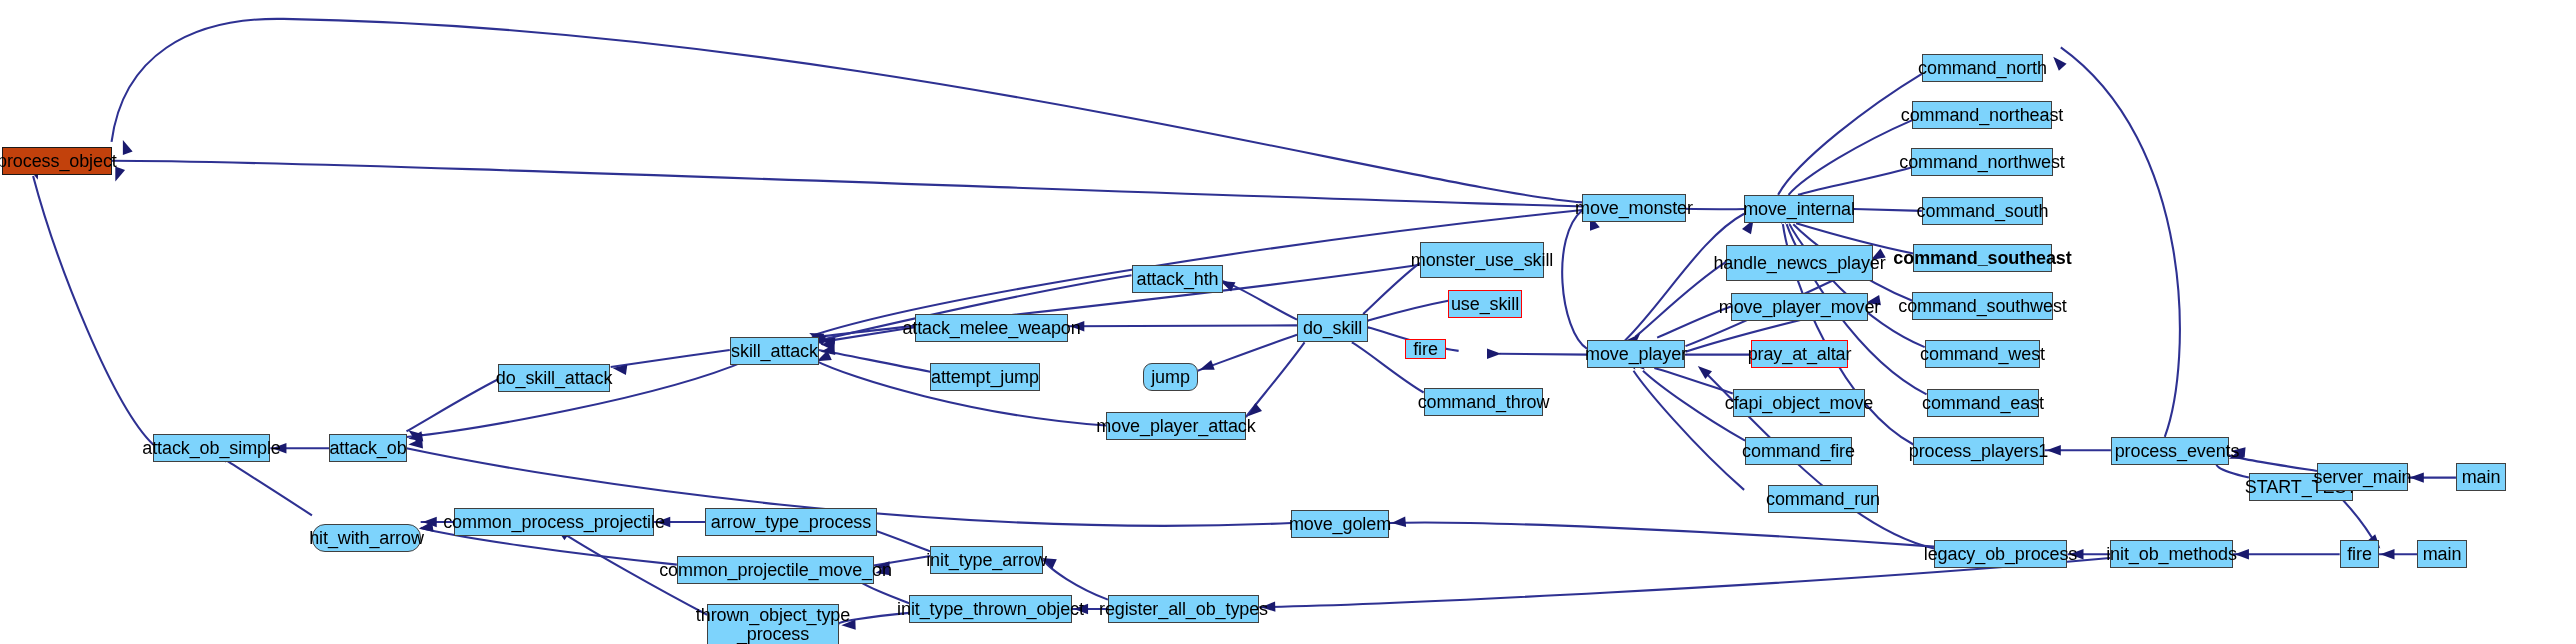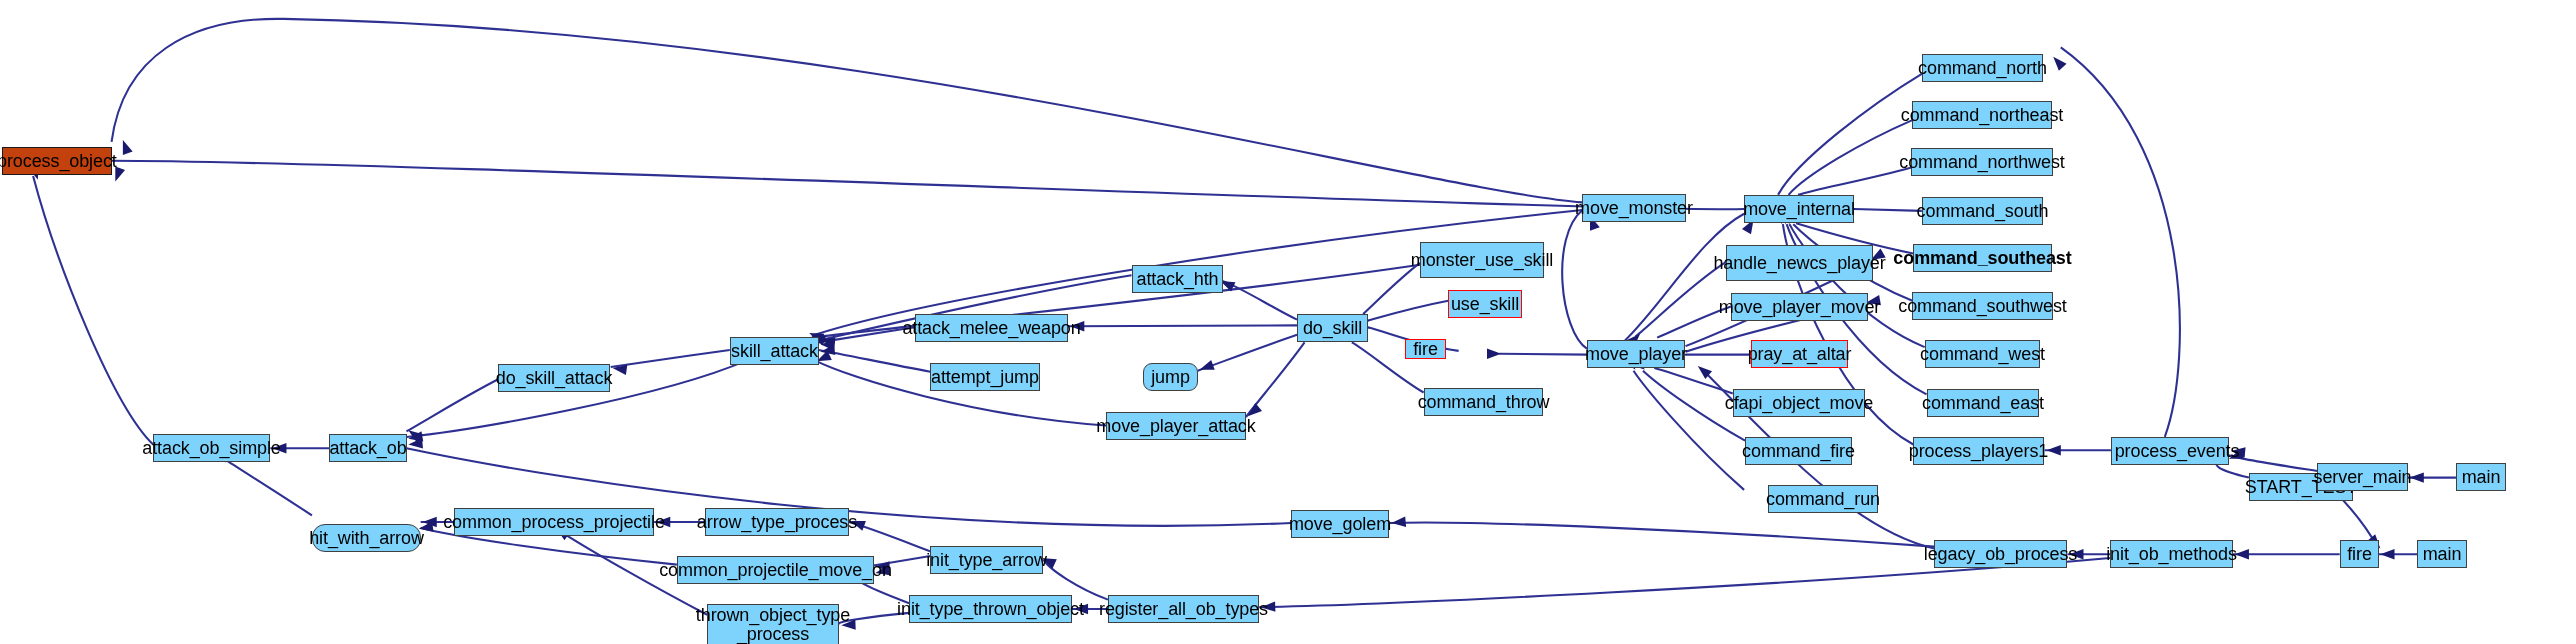--- a/index.html
+++ b/index.html
@@ -227,21 +227,21 @@
       <div class="node-box" style="left: 915px; top: 314px; width: 153px; height: 28px;">attack_melee_weapon</div>
       <div class="node-box" style="left: 1143px; top: 363px; width: 55px; height: 28px; border-radius: 9px;">jump</div>
       <div class="node-box" style="left: 930px; top: 363px; width: 110px; height: 28px;">attempt_jump</div>
       <div class="node-box" style="left: 1106px; top: 412px; width: 140px; height: 28px;">move_player_attack</div>
       <div class="node-box" style="left: 730px; top: 337px; width: 89px; height: 28px;">skill_attack</div>
       <div class="node-box" style="left: 498px; top: 364px; width: 112px; height: 28px;">do_skill_attack</div>
       <div class="node-box" style="left: 329px; top: 434px; width: 78px; height: 28px;">attack_ob</div>
       <div class="node-box" style="left: 153px; top: 434px; width: 117px; height: 28px;">attack_ob_simple</div>
       <div class="node-box" style="left: 312px; top: 524px; width: 109px; height: 28px; border-radius: 13px;">hit_with_arrow</div>
       <div class="node-box" style="left: 454px; top: 508px; width: 200px; height: 28px;">common_process_projectile</div>
-      <div class="node-box" style="left: 705px; top: 508px; width: 144px; height: 28px;">arrow_type_process</div>
+      <div class="node-box" style="left: 705px; top: 508px; width: 172px; height: 28px;">arrow_type_process</div>
       <div class="node-box" style="left: 677px; top: 556px; width: 197px; height: 28px;">common_projectile_move_on</div>
       <div class="node-box" style="left: 930px; top: 546px; width: 113px; height: 28px;">init_type_arrow</div>
       <div class="node-box" style="left: 909px; top: 595px; width: 163px; height: 28px;">init_type_thrown_object</div>
       <div class="node-box" style="left: 707px; top: 604px; width: 132px; height: 42px;">thrown_object_type
 _process</div>
       <div class="node-box" style="left: 1108px; top: 595px; width: 151px; height: 28px;">register_all_ob_types</div>
       <div class="node-box" style="left: 1291px; top: 510px; width: 98px; height: 28px;">move_golem</div>
       <div class="node-box" style="left: 1934px; top: 540px; width: 133px; height: 28px;">legacy_ob_process</div>
       <div class="node-box" style="left: 2110px; top: 540px; width: 123px; height: 28px;">init_ob_methods</div>
       <div class="node-box" style="left: 2111px; top: 437px; width: 118px; height: 28px; padding-left: 14px;">process_events</div>

